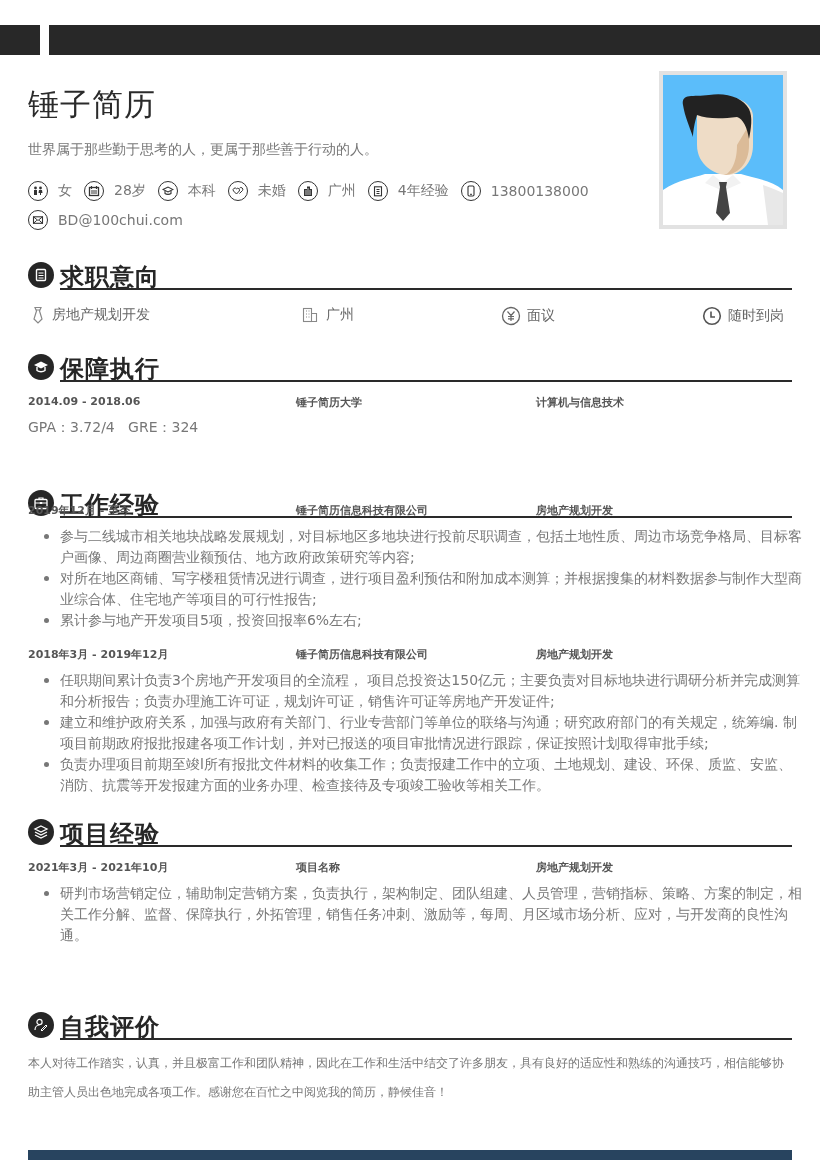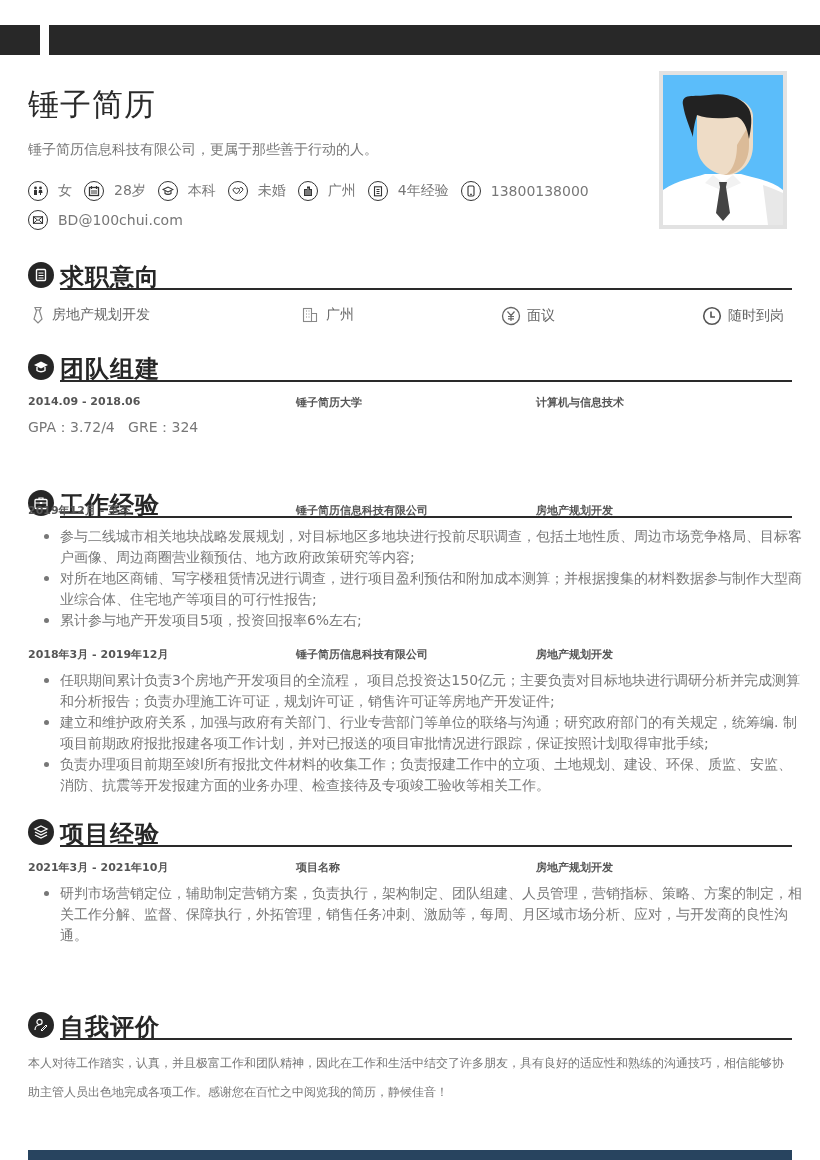--- a/index.html
+++ b/index.html
@@ -46,21 +46,21 @@
 
   .bottom-bar { position: absolute; left: 28px; top: 1150px; width: 764px; height: 10px; background: #28445f; }
 </style>
 </head>
 <body>
 
 <div class="topbar-left"></div>
 <div class="topbar-right"></div>
 
 <h1 class="name">锤子简历</h1>
-<p class="motto">锤子简历信息科技有限公司，更属于那些善于行动的人。</p>
+<p class="motto">世界属于那些勤于思考的人，更属于那些善于行动的人。</p>
 
 <div class="info-row r1">
   <div class="info-item">
     <span class="ic-circle">
       <svg viewBox="0 0 12 12">
           <circle cx="3.5" cy="3" r="1.4" fill="#333"></circle>
           <circle cx="8.5" cy="3" r="1.4" fill="#333"></circle>
           <path d="M2 5h3v5H2zM7 5h3l.5 3H9v2H8V8H6.5z" fill="#333"></path>
         </svg>
     </span>
@@ -192,21 +192,21 @@
   </div>
 </div>
 
 <div class="section-head" style="top:352px;">
   <div class="section-icon">
     <svg viewBox="0 0 16 16">
         <path d="M1 6l7-3.5L15 6 8 9.5z" fill="#fff"></path>
         <path d="M4 8v3.5c2 1.6 6 1.6 8 0V8" fill="none" stroke="#fff" stroke-width="1.4"></path>
       </svg>
   </div>
-  <h2 class="section-title">团队组建</h2>
+  <h2 class="section-title">保障执行</h2>
   <div class="section-line"></div>
 </div>
 
 <div class="entry-head" style="top:395px;">
   <span class="c1">2014.09 - 2018.06</span>
   <span class="c2">锤子简历大学</span>
   <span class="c3">计算机与信息技术</span>
 </div>
 <p class="plain" style="top:419px; white-space:pre;">GPA：3.72/4   GRE：324</p>
 

